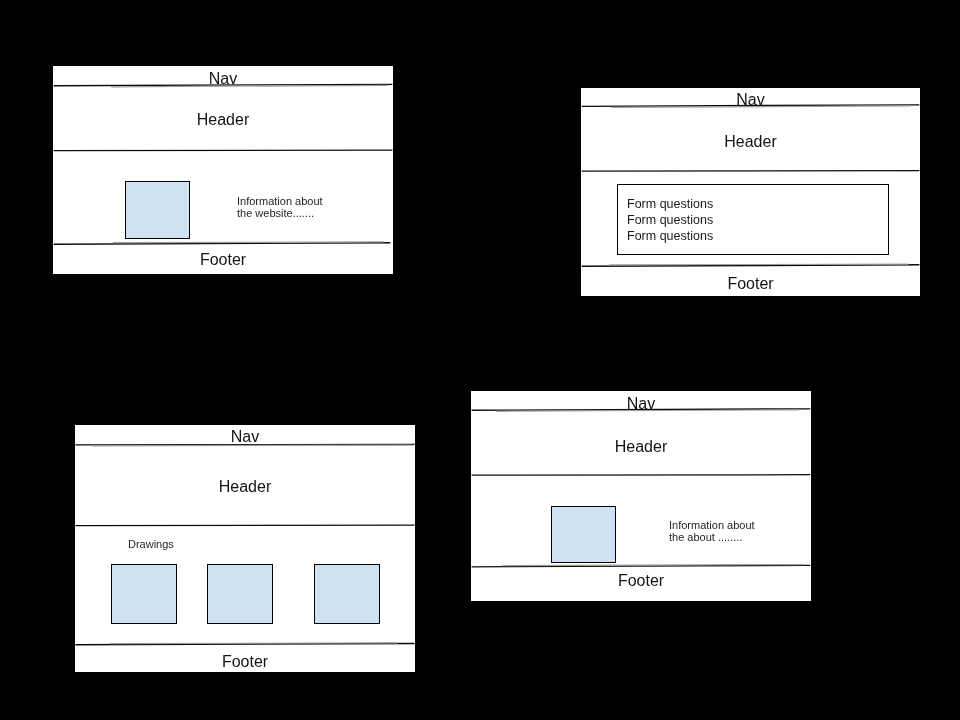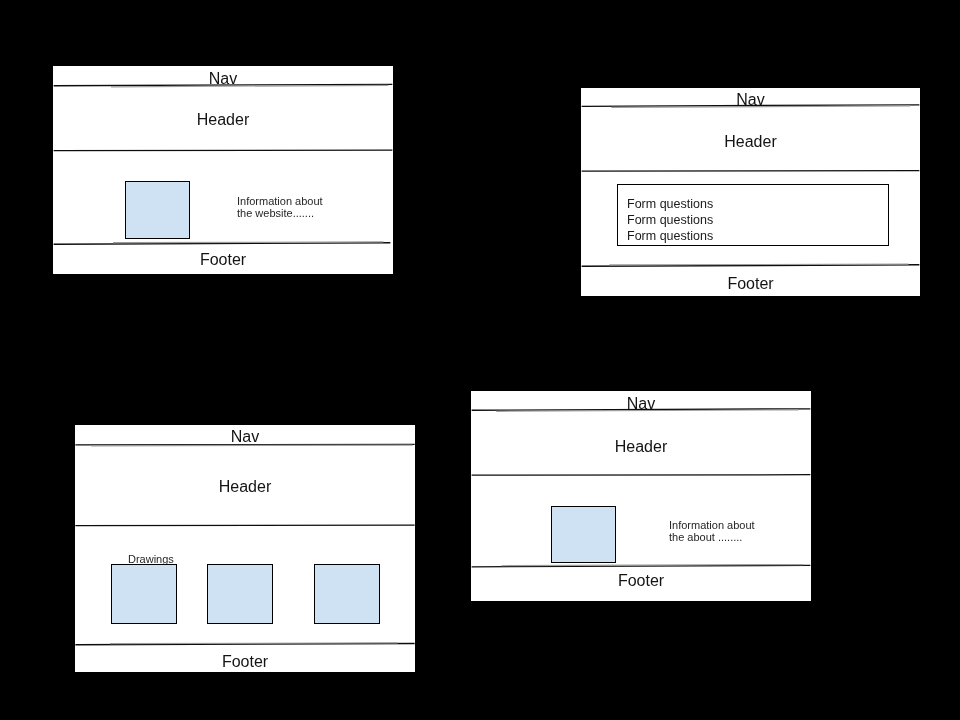--- a/index.html
+++ b/index.html
@@ -59,27 +59,27 @@
   #panel-home .nav    { top:3px; }
   #panel-home .head   { top:44px; }
   #panel-home .foot   { top:184px; }
   #panel-home .ph     { left:72px; top:115px; width:65px; height:58px; }
   #panel-home .small-text { left:184px; top:129px; }
 
   
   #panel-form .nav    { top:2px; }
   #panel-form .head   { top:44px; }
   #panel-form .foot   { top:186px; }
-  #panel-form .form-box { left:36px; top:96px; width:272px; height:62px; }
+  #panel-form .form-box { left:36px; top:96px; width:272px; height:71px; }
 
   
   #panel-gallery .nav  { top:2px; }
   #panel-gallery .head { top:52px; }
   #panel-gallery .foot { top:227px; }
-  #panel-gallery .drawings-lbl { left:53px; top:128px; font-size:11px; }
+  #panel-gallery .drawings-lbl { left:53px; top:113px; font-size:11px; }
   #panel-gallery .ph   { top:139px; width:66px; height:60px; }
   #panel-gallery .ph.p1 { left:36px; }
   #panel-gallery .ph.p2 { left:132px; }
   #panel-gallery .ph.p3 { left:239px; }
 
   
   #panel-artist .nav   { top:3px; }
   #panel-artist .head  { top:46px; }
   #panel-artist .foot  { top:180px; }
   #panel-artist .ph    { left:80px; top:115px; width:65px; height:57px; }

